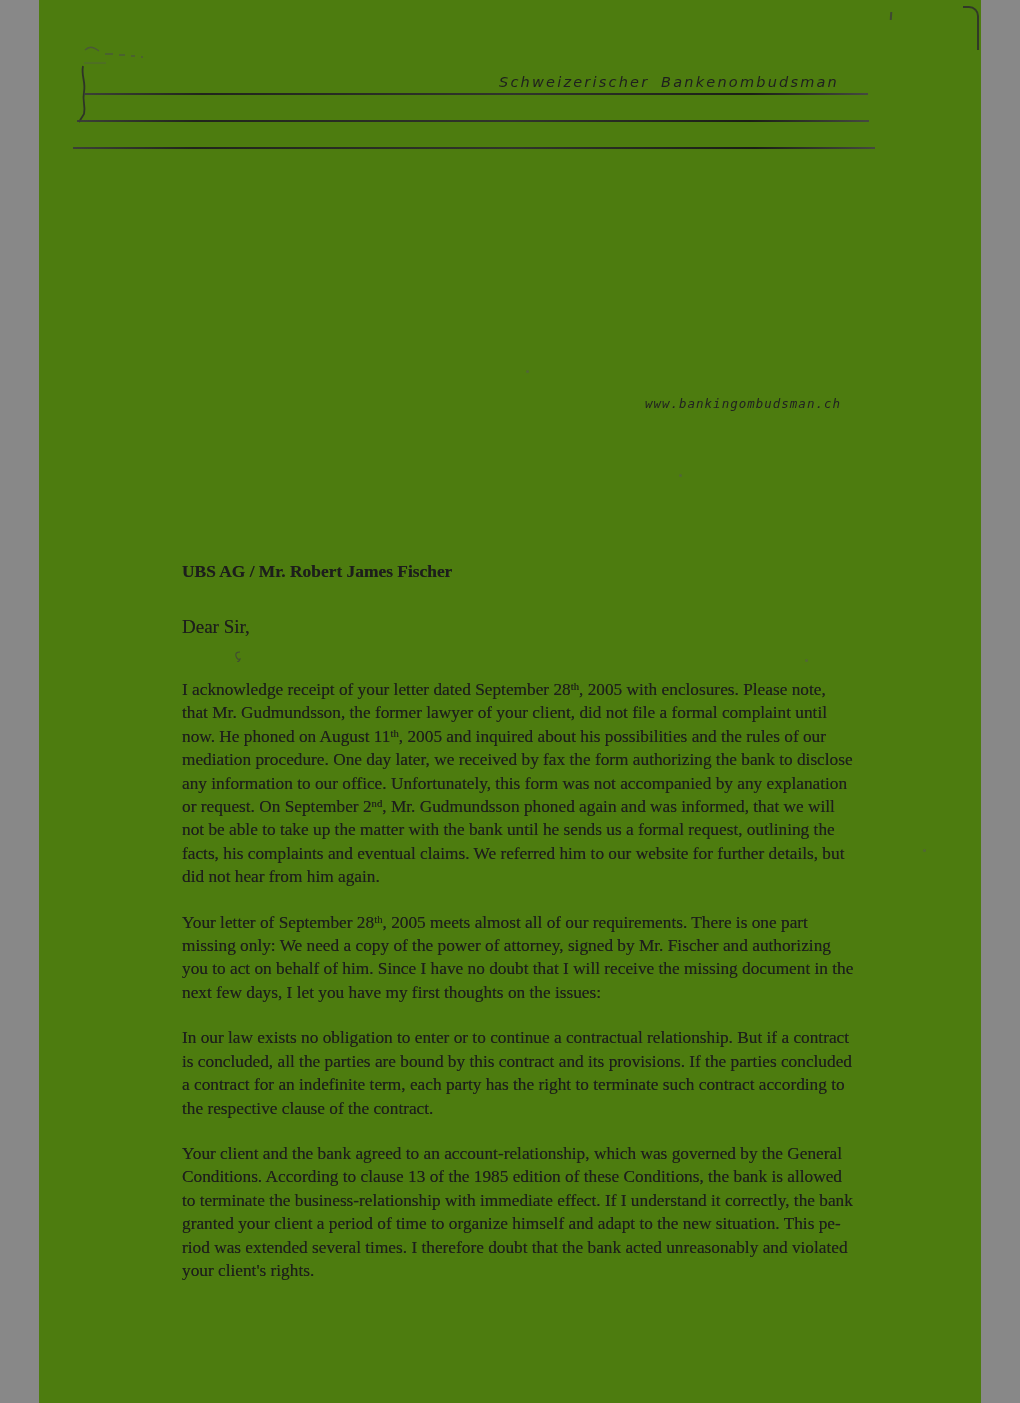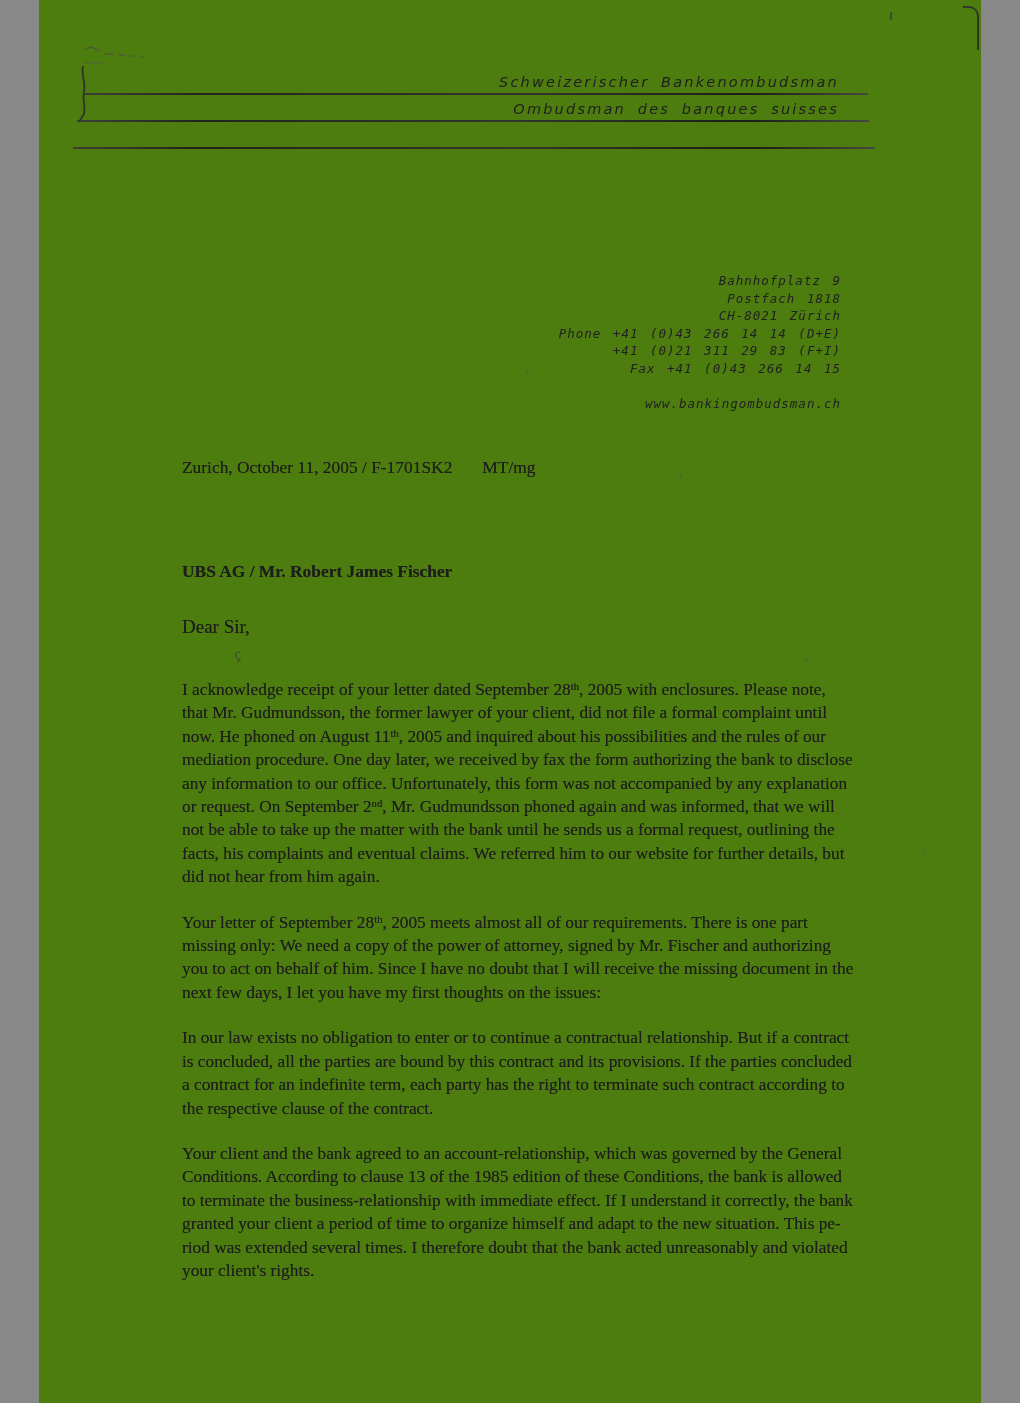--- a/index.html
+++ b/index.html
@@ -93,38 +93,26 @@
   <svg class="artifact" style="left:193px; top:650px;" width="12" height="12" viewBox="0 0 12 12">
     <path d="M8 2 q-5 0 -4 4 q1 4 4 3 q-1 3 -3 3" stroke="#3e3e3e" stroke-width="1.1" fill="none" opacity="0.8"></path>
   </svg>
   <div class="artifact dot" style="left:640px; top:474px;"></div>
   <div class="artifact dot" style="left:766px; top:659px;"></div>
   <div class="artifact dot" style="left:884px; top:849px;"></div>
   <div class="artifact dot" style="left:487px; top:370px;"></div>
 
   <div class="lh-row" style="top:74px">Schweizerischer Bankenombudsman</div>
   <div class="lh-rule" style="top:93px;  left:45px; right:113px"></div>
-  <div class="lh-row" style="top:101px">Ombudsman des banques suisses</div>
   <div class="lh-rule" style="top:120px; left:38px; right:112px"></div>
   <div class="lh-rule" style="top:147px; left:34px; right:106px"></div>
 
 
-  <div class="sender">
-    <div>Bahnhofplatz 9</div>
-    <div>Postfach 1818</div>
-    <div>CH-8021 Zürich</div>
-    <div>Phone +41 (0)43 266 14 14 (D+E)</div>
-    <div>+41 (0)21 311 29 83 (F+I)</div>
-    <div>Fax +41 (0)43 266 14 15</div>
-  </div>
   <div class="website">www.bankingombudsman.ch</div>
 
-  <div class="dateline">
-    <span>Zurich, October 11, 2005 / F-1701SK2</span><span class="initials">MT/mg</span>
-  </div>
 
   <div class="subject">UBS AG / Mr. Robert James Fischer</div>
 
   <div class="salutation">Dear Sir,</div>
 
   <div class="body-text">
     <p>I acknowledge receipt of your letter dated September 28<sup>th</sup>, 2005 with enclosures. Please note,<br>that Mr. Gudmundsson, the former lawyer of your client, did not file a formal complaint until<br>now. He phoned on August 11<sup>th</sup>, 2005 and inquired about his possibilities and the rules of our<br>mediation procedure. One day later, we received by fax the form authorizing the bank to disclose<br>any information to our office. Unfortunately, this form was not accompanied by any explanation<br>or request. On September 2<sup>nd</sup>, Mr. Gudmundsson phoned again and was informed, that we will<br>not be able to take up the matter with the bank until he sends us a formal request, outlining the<br>facts, his complaints and eventual claims. We referred him to our website for further details, but<br>did not hear from him again.</p>
     <p>Your letter of September 28<sup>th</sup>, 2005 meets almost all of our requirements. There is one part<br>missing only: We need a copy of the power of attorney, signed by Mr. Fischer and authorizing<br>you to act on behalf of him. Since I have no doubt that I will receive the missing document in the<br>next few days, I let you have my first thoughts on the issues:</p>
     <p>In our law exists no obligation to enter or to continue a contractual relationship. But if a contract<br>is concluded, all the parties are bound by this contract and its provisions. If the parties concluded<br>a contract for an indefinite term, each party has the right to terminate such contract according to<br>the respective clause of the contract.</p>
     <p>Your client and the bank agreed to an account-relationship, which was governed by the General<br>Conditions. According to clause 13 of the 1985 edition of these Conditions, the bank is allowed<br>to terminate the business-relationship with immediate effect. If I understand it correctly, the bank<br>granted your client a period of time to organize himself and adapt to the new situation. This pe-<br>riod was extended several times. I therefore doubt that the bank acted unreasonably and violated<br>your client's rights.</p>

